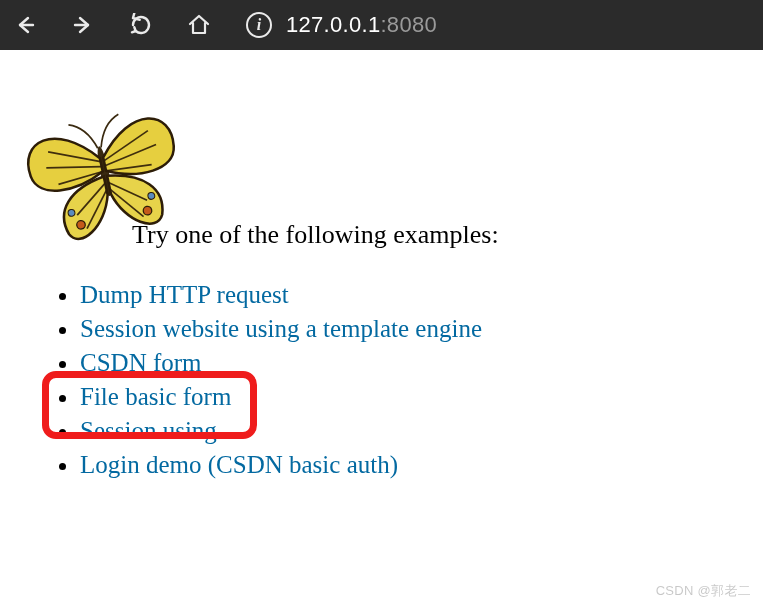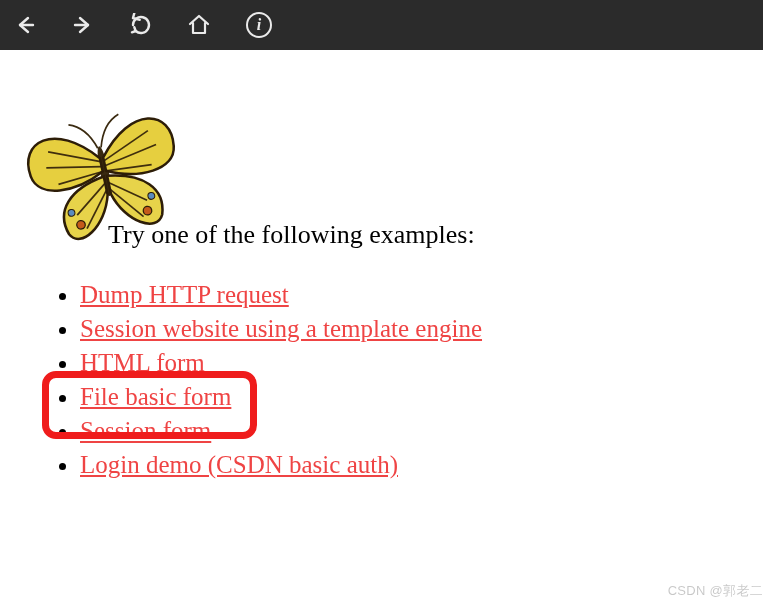--- a/index.html
+++ b/index.html
@@ -68,47 +68,46 @@
       height: 170px;
       margin-left: -10px;
       margin-top: 0;
     }
     .butterfly-wrap svg { width: 100%; height: 100%; }
 
     .heading {
       font-size: 26px;
       color: #000;
       text-align: left;
-      margin-left: 84px;
+      margin-left: 108px;
       margin-top: -26px;
       margin-bottom: 28px;
     }
 
     ul.examples {
       list-style: disc;
       padding-left: 56px;
       font-size: 25px;
       line-height: 1.36;
     }
     ul.examples li { color: #000; }
     ul.examples a {
-      color: #ef4444;
-      text-decoration: underline;
+      color: #0369a1;
     }
 
     .highlight-box {
       position: absolute;
       border: 7px solid #ef1c1c;
       border-radius: 14px;
       pointer-events: none;
     }
 
     .watermark {
       position: absolute;
-      right: 0;
+      right: 12px;
       bottom: 6px;
       color: rgba(0,0,0,0.22);
       font-family: Arial, Helvetica, sans-serif;
       font-size: 13px;
       letter-spacing: 0.3px;
     }
   </style>
 </head>
 <body>
 
@@ -134,20 +133,23 @@
   </div>
   <div class="nav-btn">
     <svg width="24" height="24" viewBox="0 0 24 24" fill="none" stroke-width="2.2" stroke-linecap="round" stroke-linejoin="round">
       <path d="M3 11 L12 3 L21 11"></path>
         <path d="M6 10 V20 H18 V10"></path>
     </svg>
   </div>
 
   <div class="addr-area">
     <div class="info-chip">i</div>
+    <div class="addr-text">
+      <span>127.0.0.1</span><span class="port">:8080</span>
+    </div>
   </div>
 </div>
 
 <div class="page">
   <div class="butterfly-wrap">
     <svg viewBox="0 0 200 200">
       <g transform="rotate(-12 100 110)">
 
         <ellipse cx="100" cy="112" rx="5" ry="30" fill="#3a2a10"></ellipse>
 
@@ -181,22 +183,22 @@
         <circle cx="148" cy="152" r="4" fill="#5a8bbf" stroke="#2d1d08" stroke-width="1.2"></circle>
       </g>
     </svg>
   </div>
 
   <div class="heading">Try one of the following examples:</div>
 
   <ul class="examples">
     <li><a>Dump HTTP request</a></li>
     <li><a>Session website using a template engine</a></li>
-    <li><a>HTML form</a></li>
+    <li><a>CSDN form</a></li>
     <li><a>File basic form</a></li>
-    <li><a>Session form</a></li>
+    <li><a>Session using</a></li>
     <li><a>Login demo (CSDN basic auth)</a></li>
   </ul>
 </div>
 
 <div id="hibox" class="highlight-box" style="left: 42px; top: 371px; width: 215px; height: 68px;"></div>
 
 <div class="watermark">CSDN @郭老二</div>
 
 </body></html>

